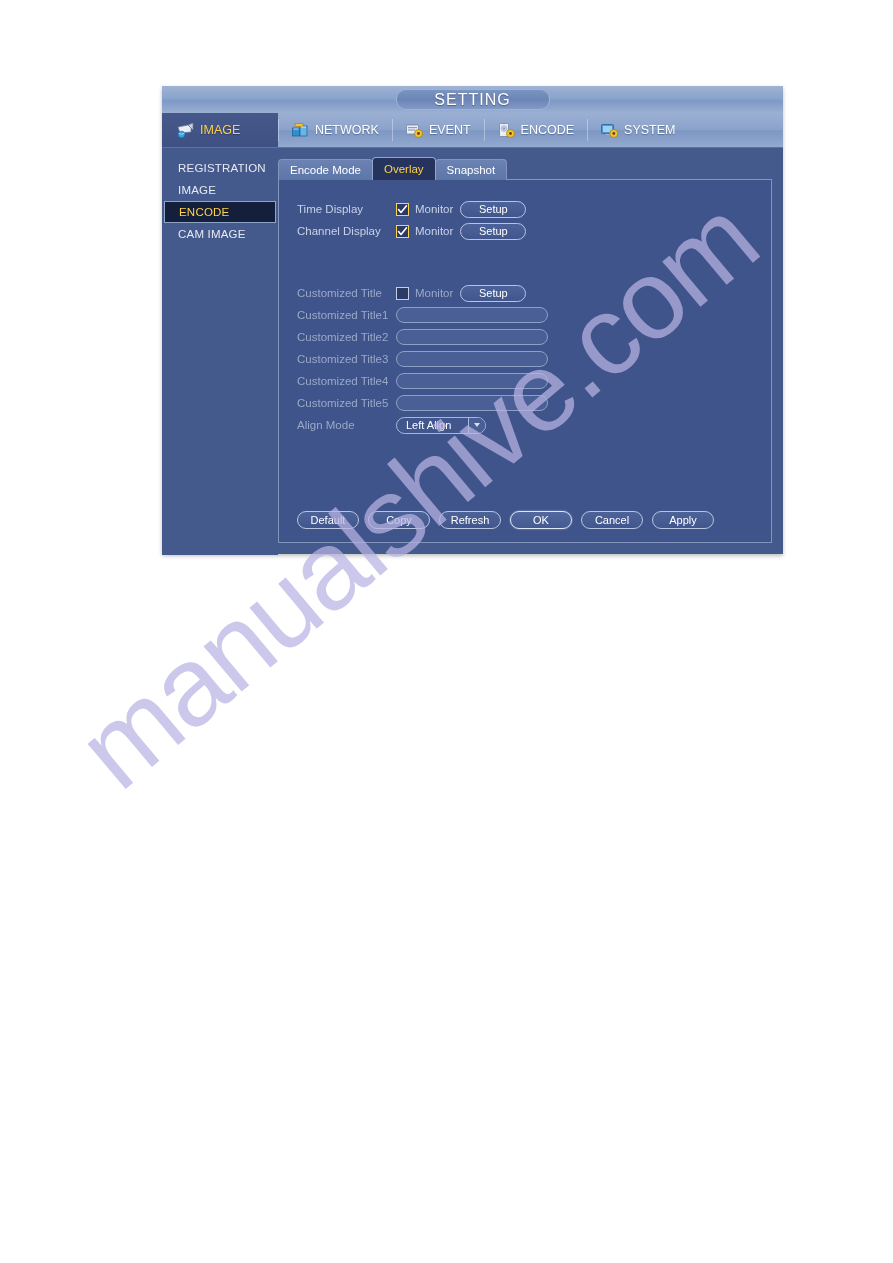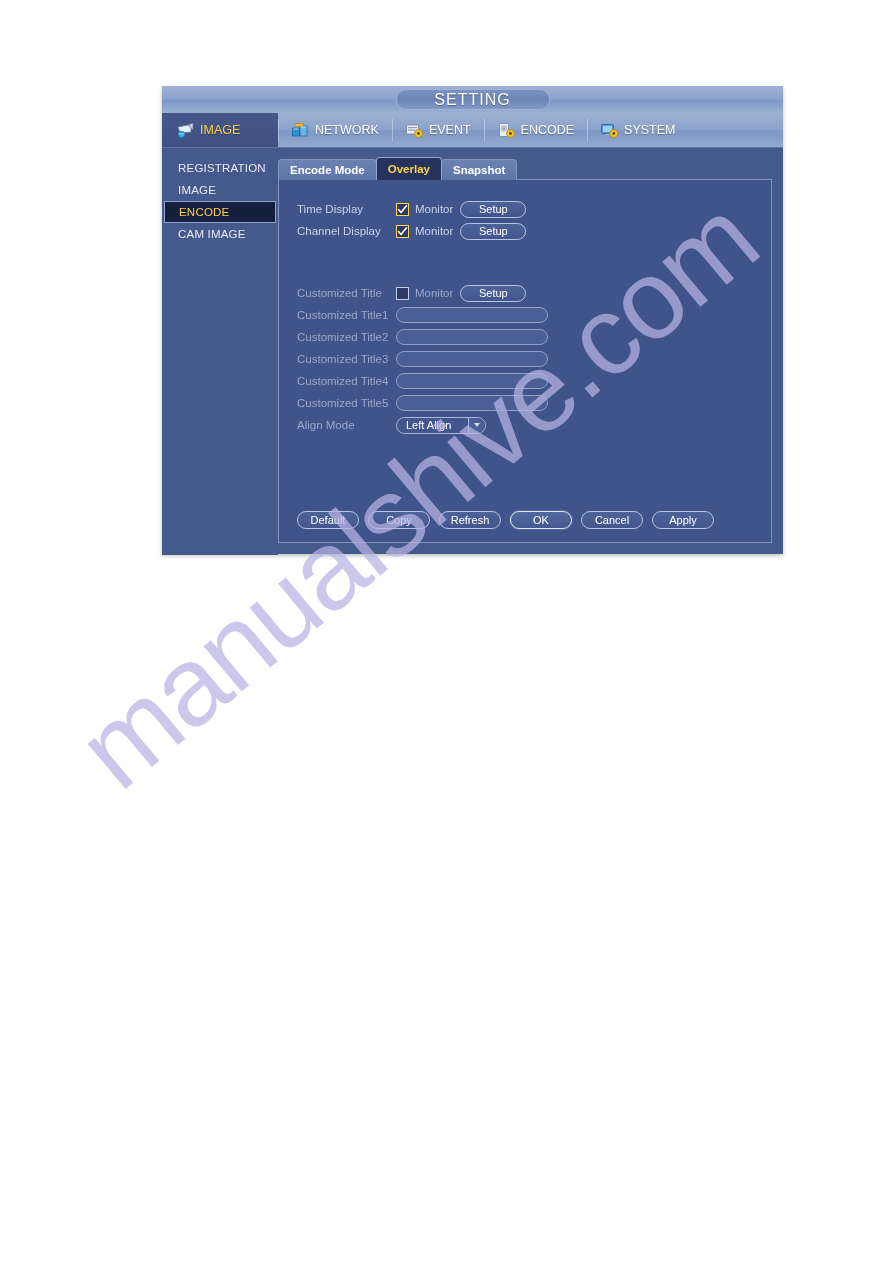--- a/index.html
+++ b/index.html
@@ -171,21 +171,20 @@
     line-height: 21px;
     padding: 0 11px;
     font-size: 11.5px;
     color: #ffffff;
     border: 1px solid #8296bd;
     border-bottom: none;
     border-radius: 4px 4px 0 0;
     background: linear-gradient(to bottom, #6b82b2 0%, #5d76a9 100%);
     margin-right: -1px;
     box-sizing: border-box;
-    font-weight: bold;
   }
   .tab.active {
     background: #26335c;
     color: #ffd24a;
     height: 23px;
     line-height: 22px;
     border-color: #92a6cc;
     position: relative;
     z-index: 4;
   }

